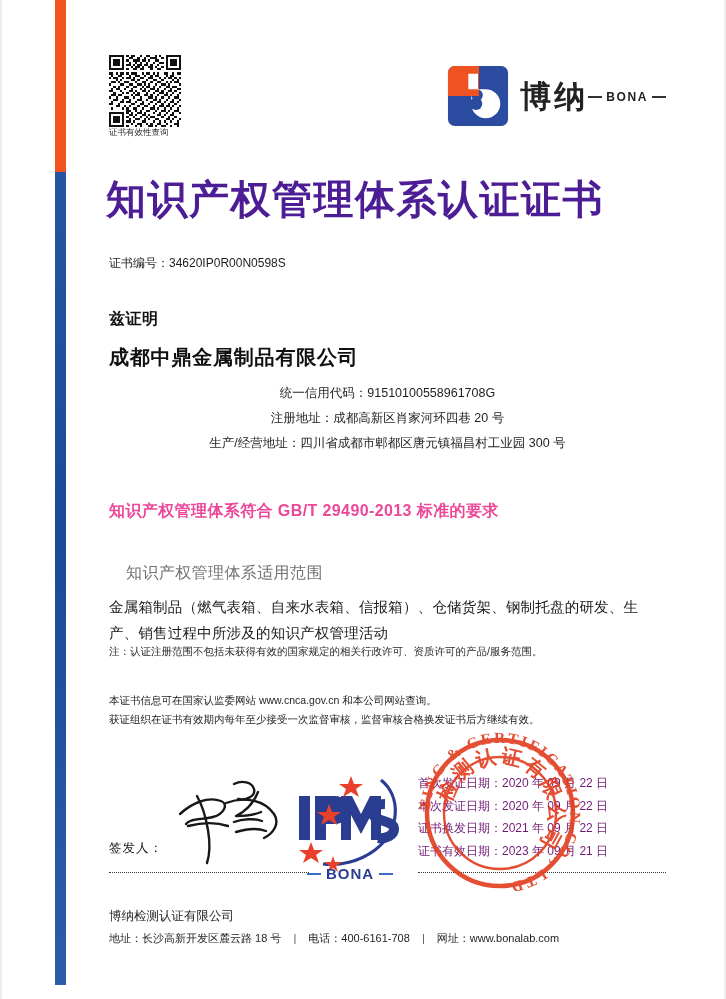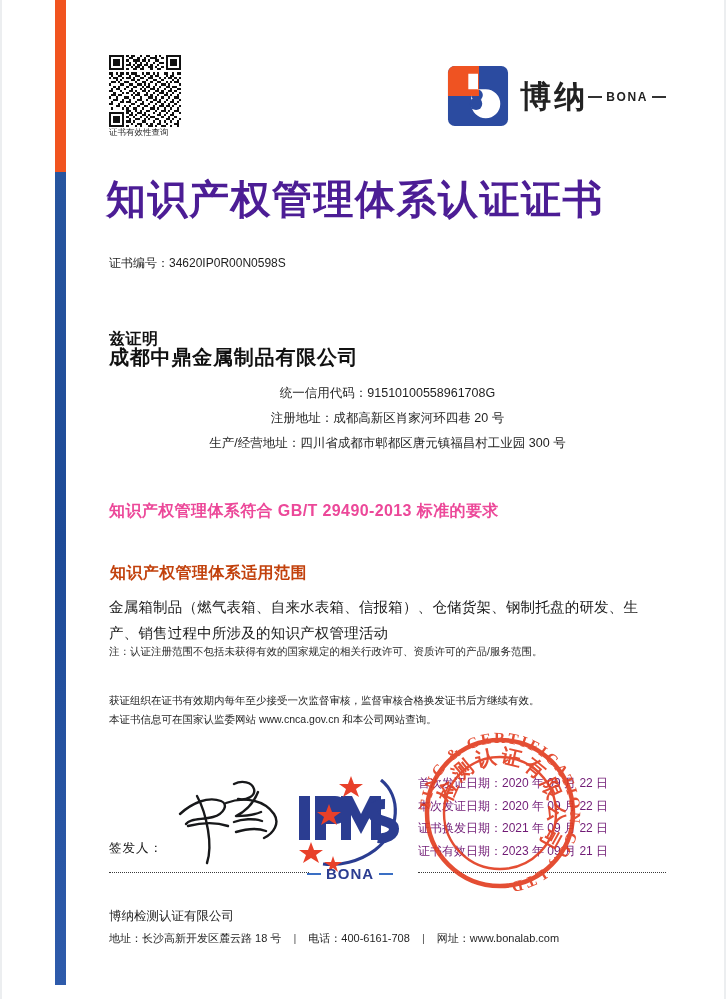--- a/index.html
+++ b/index.html
@@ -146,21 +146,20 @@
   }
 
   
   .hereby {
     position: absolute;
     left: 3px; top: 309px;
     font-size: 16px;
     font-weight: bold;
     color: #111;
     letter-spacing: 0.5px;
-    margin-top: 20px;
   }
 
   .company-name {
     position: absolute;
     left: 3px; top: 344px;
     font-size: 20px;
     font-weight: bold;
     color: #111;
     letter-spacing: 0.8px;
   }
@@ -185,24 +184,24 @@
     font-size: 16px;
     font-weight: bold;
     color: #ec4899;
     letter-spacing: 0.4px;
     white-space: nowrap;
   }
 
   
   .scope-head {
     position: absolute;
-    left: 4px; top: 563px;
+    left: 20px; top: 563px;
     font-size: 16px;
-    font-weight: bold;
-    color: #c2410c;
+    font-weight: normal;
+    color: #737373;
     letter-spacing: 0.4px;
   }
   .scope-body {
     position: absolute;
     left: 3px; top: 594px;
     width: 552px;
   }
   .scope-text {
     font-size: 14.5px;
     line-height: 26px;
@@ -666,22 +665,22 @@
 
   <div class="standard-line">知识产权管理体系符合 GB/T 29490-2013 标准的要求</div>
 
   <div class="scope-head">知识产权管理体系适用范围</div>
   <div class="scope-body">
     <div class="scope-text">金属箱制品（燃气表箱、自来水表箱、信报箱）、仓储货架、钢制托盘的研发、生产、销售过程中所涉及的知识产权管理活动</div>
   </div>
   <div class="scope-note">注：认证注册范围不包括未获得有效的国家规定的相关行政许可、资质许可的产品/服务范围。</div>
 
   <div class="validity-notes" id="validity-notes">
+      <div class="validity-line">本证书信息可在国家认监委网站 www.cnca.gov.cn 和本公司网站查询。</div>
       <div class="validity-line">获证组织在证书有效期内每年至少接受一次监督审核，监督审核合格换发证书后方继续有效。</div>
-      <div class="validity-line">本证书信息可在国家认监委网站 www.cnca.gov.cn 和本公司网站查询。</div>
     </div>
 
   <div class="sign-band">
 
     <div class="sign-label">签发人：</div>
 
     <svg class="signature-svg" viewBox="0 0 120 95">
       <g fill="none" stroke="#17181a" stroke-width="2.4" stroke-linecap="round" stroke-linejoin="round">
         <path d="M14 44 C26 33, 42 26, 55 31 C63 34, 58 44, 47 47 C36 50, 24 48, 20 54"></path>
         <path d="M31 26 C36 35, 40 48, 42 60 C44 72, 44 84, 41 93"></path>

